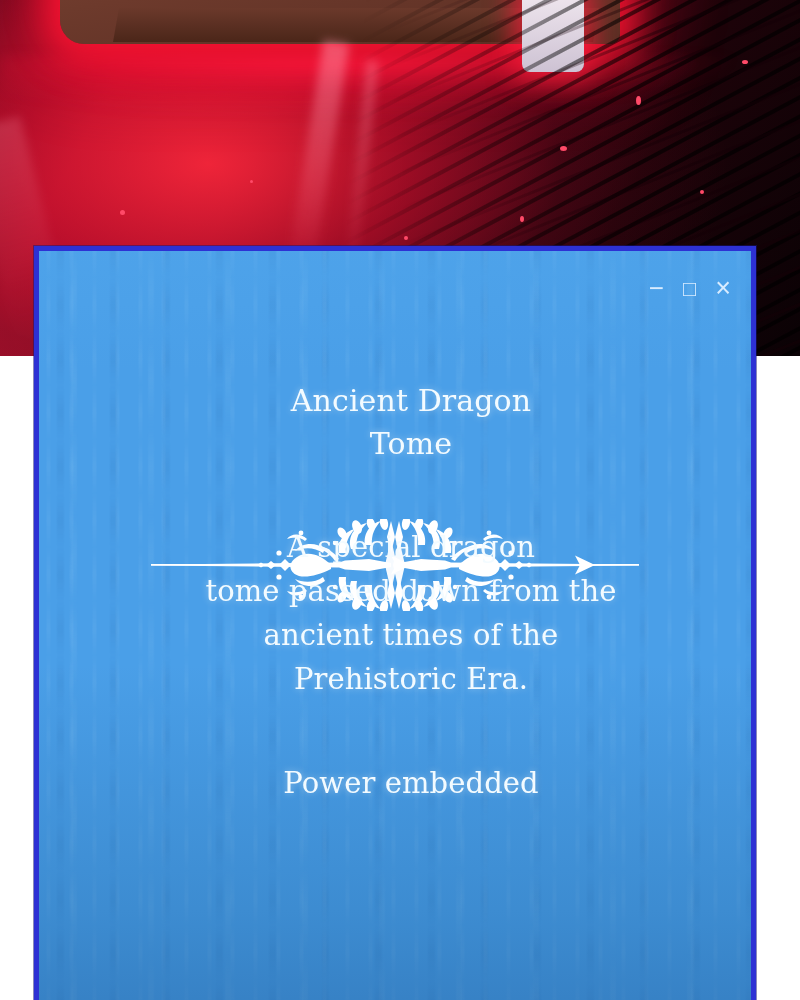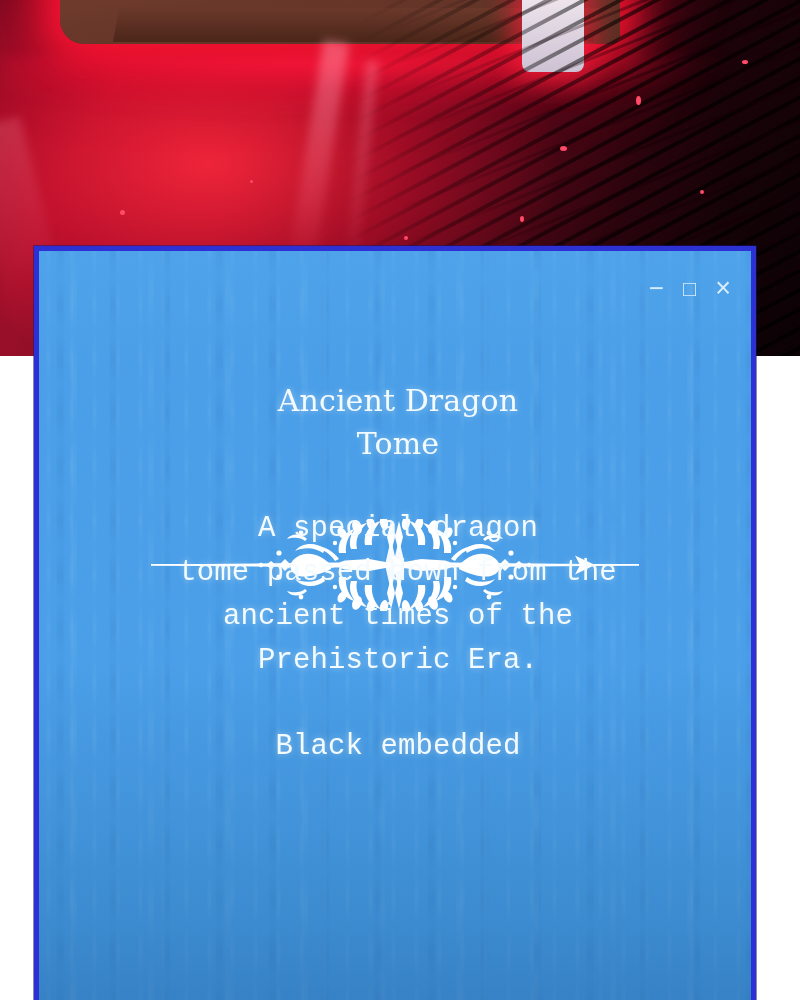--- a/index.html
+++ b/index.html
@@ -139,37 +139,36 @@
   #close-button    { font-size:27px; font-weight:300; }
 
   
   #divider {
     position:absolute; left:0; top:268px; width:712px; height:92px; z-index:4;
   }
   #divider svg { display:block; width:100%; height:100%; }
 
   
   #tome-content {
-    position:absolute; left:3px; top:128px; width:712px;
+    position:absolute; left:16px; top:128px; width:712px;
     z-index:5;
     text-align:center;
     color:#f3fbff;
     padding:0 28px;
   }
   #tome-title {
     font-size:30px; line-height:43px; letter-spacing:.1px;
     text-shadow:0 0 7px rgba(255,255,255,.45);
     white-space:pre-line;
   }
   .tome-paragraph {
     font-size:29px; line-height:44px; letter-spacing:.1px;
     text-shadow:0 0 7px rgba(255,255,255,.42);
     white-space:pre-line;
-    margin-top:42px;
-    font-family:Liberation Mono, monospace;
+    margin-top:60px;
   }
 </style>
 </head>
 <body>
 
 <div id="stage">
 
   <div id="artwork">
     <div class="floor-glow"></div>
 
@@ -277,17 +276,17 @@
       </svg>
     </div>
 
     <div id="tome-content">
       <div id="tome-title">Ancient Dragon
 Tome</div>
       <div class="tome-paragraph">A special dragon
 tome passed down from the
 ancient times of the
 Prehistoric Era.</div>
-      <div class="tome-paragraph">Black embedded</div>
+      <div class="tome-paragraph">Power embedded</div>
     </div>
 
   </div>
 </div>
 
 </body></html>

